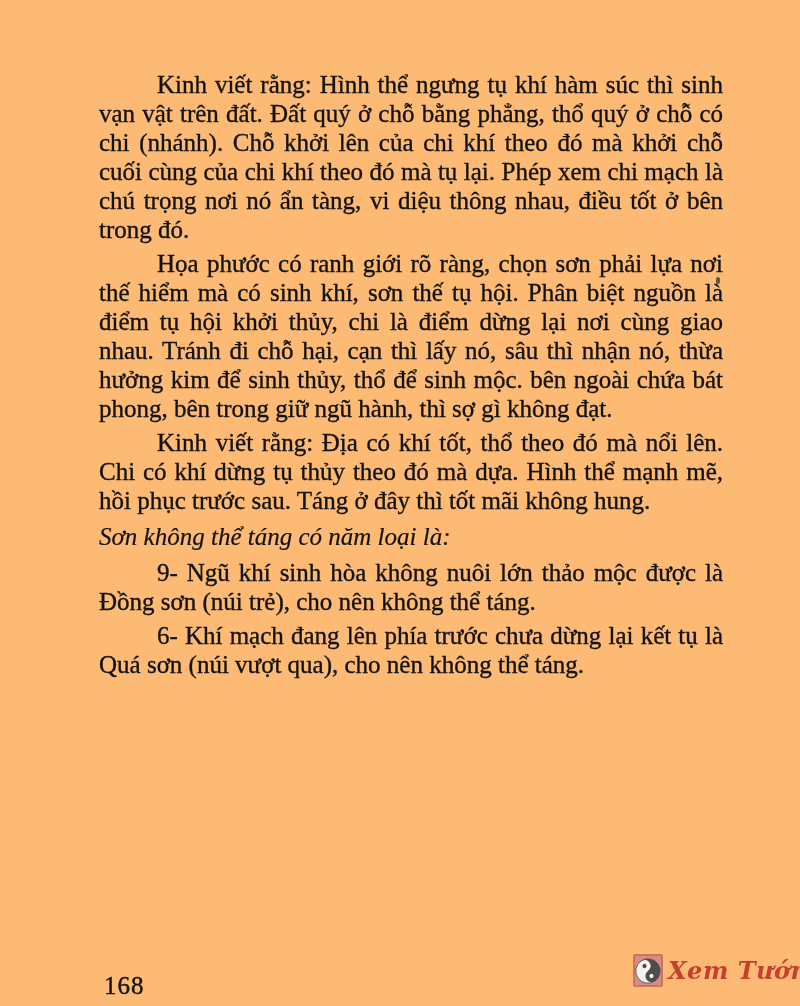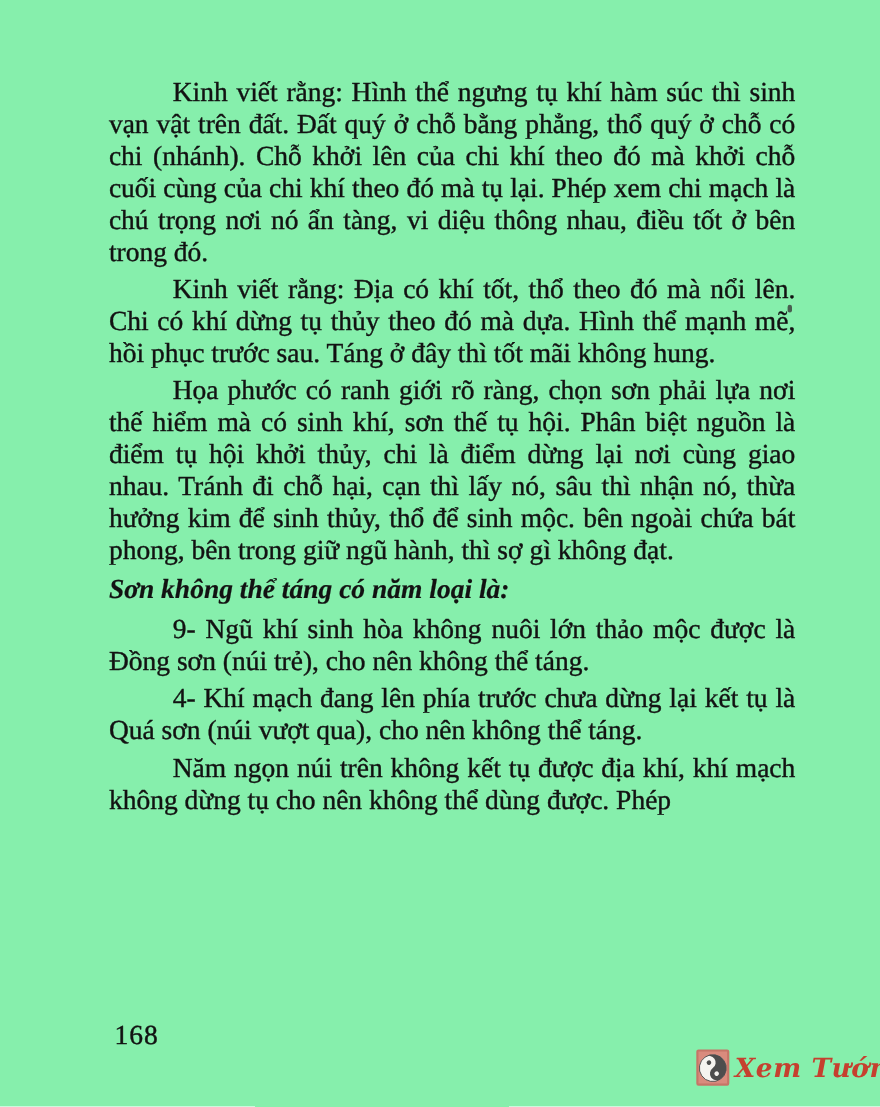--- a/index.html
+++ b/index.html
@@ -4,21 +4,21 @@
 <style>
   html, body {
     margin: 0;
     padding: 0;
     background: #ffffff;
   }
   .page {
     position: relative;
     width: 800px;
     height: 1006px;
-    background: #86efac;
+    background: #fdba74;
     overflow: hidden;
     font-family: "Liberation Serif", serif;
     color: #121212;
   }
   .text-block {
     position: absolute;
     left: 99px;
     top: 70px;
     width: 624px;
     font-size: 25px;
@@ -27,27 +27,26 @@
     -webkit-text-stroke: 0.35px #141414;
   }
   .text-block p {
     margin: 0 0 5px 0;
     text-indent: 58px;
   }
   .text-block p.section-heading {
     font-style: italic;
     text-indent: 0;
     margin: 7px 0 7px 0;
-    font-weight: bold;
     -webkit-text-stroke: 0.2px #1a1a1a;
   }
   .page-number {
     position: absolute;
     left: 104px;
-    top: 928px;
+    top: 972px;
     font-size: 25px;
     letter-spacing: 1px;
     -webkit-text-stroke: 0.4px #141414;
   }
   .scan-speck {
     position: absolute;
     left: 716px;
     top: 277px;
     width: 4px;
     height: 7px;
@@ -88,26 +87,25 @@
     white-space: nowrap;
   }
 </style>
 </head>
 <body>
 
 <div class="page">
 
   <div class="text-block">
     <p>Kinh viết rằng: Hình thể ngưng tụ khí hàm súc thì sinh vạn vật trên đất. Đất quý ở chỗ bằng phẳng, thổ quý ở chỗ có chi (nhánh). Chỗ khởi lên của chi khí theo đó mà khởi chỗ cuối cùng của chi khí theo đó mà tụ lại. Phép xem chi mạch là chú trọng nơi nó ẩn tàng, vi diệu thông nhau, điều tốt ở bên trong đó.</p>
+    <p>Họa phước có ranh giới rõ ràng, chọn sơn phải lựa nơi thế hiểm mà có sinh khí, sơn thế tụ hội. Phân biệt nguồn là điểm tụ hội khởi thủy, chi là điểm dừng lại nơi cùng giao nhau. Tránh đi chỗ hại, cạn thì lấy nó, sâu thì nhận nó, thừa hưởng kim để sinh thủy, thổ để sinh mộc. bên ngoài chứa bát phong, bên trong giữ ngũ hành, thì sợ gì không đạt.</p>
     <p>Kinh viết rằng: Địa có khí tốt, thổ theo đó mà nổi lên. Chi có khí dừng tụ thủy theo đó mà dựa. Hình thể mạnh mẽ, hồi phục trước sau. Táng ở đây thì tốt mãi không hung.</p>
-    <p>Họa phước có ranh giới rõ ràng, chọn sơn phải lựa nơi thế hiểm mà có sinh khí, sơn thế tụ hội. Phân biệt nguồn là điểm tụ hội khởi thủy, chi là điểm dừng lại nơi cùng giao nhau. Tránh đi chỗ hại, cạn thì lấy nó, sâu thì nhận nó, thừa hưởng kim để sinh thủy, thổ để sinh mộc. bên ngoài chứa bát phong, bên trong giữ ngũ hành, thì sợ gì không đạt.</p>
     <p class="section-heading">Sơn không thể táng có năm loại là:</p>
     <p>9- Ngũ khí sinh hòa không nuôi lớn thảo mộc được là Đồng sơn (núi trẻ), cho nên không thể táng.</p>
-    <p>4- Khí mạch đang lên phía trước chưa dừng lại kết tụ là Quá sơn (núi vượt qua), cho nên không thể táng.</p>
-    <p>Năm ngọn núi trên không kết tụ được địa khí, khí mạch không dừng tụ cho nên không thể dùng được. Phép</p>
+    <p>6- Khí mạch đang lên phía trước chưa dừng lại kết tụ là Quá sơn (núi vượt qua), cho nên không thể táng.</p>
   </div>
 
   <div class="scan-speck"></div>
 
   <div class="page-number">168</div>
 
   <div class="watermark">
     <span class="yin-yang-badge" style="background: rgb(217, 139, 125); border-color: rgb(198, 117, 103);">
       <svg viewBox="0 0 100 100" xmlns="http://www.w3.org/2000/svg">
         <circle cx="50" cy="50" r="47" stroke="#4d4d4d" stroke-width="3" fill="#f5f3ef"></circle>

